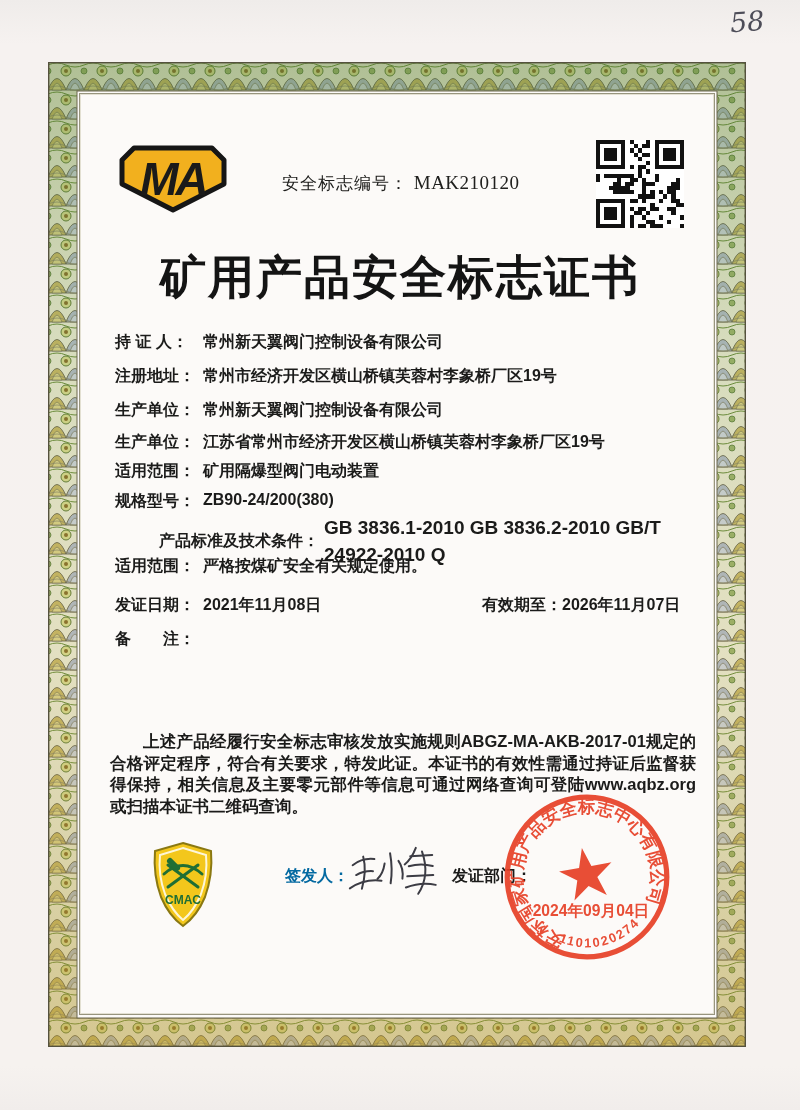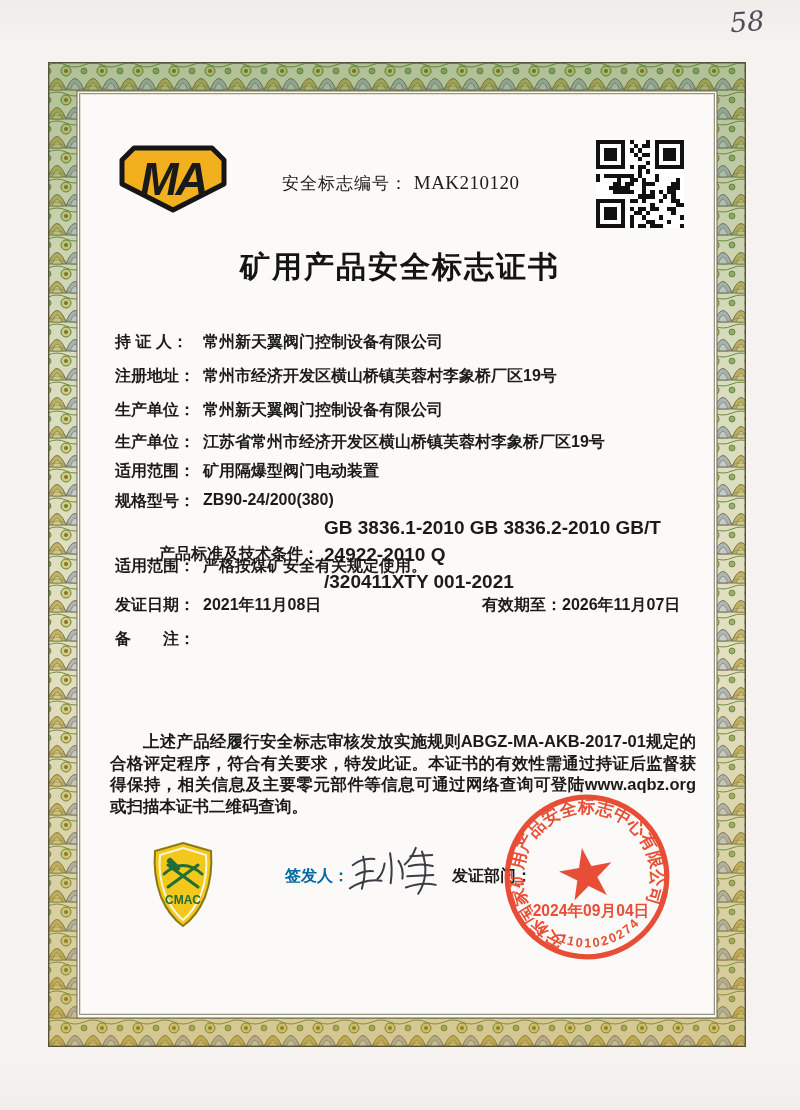--- a/index.html
+++ b/index.html
@@ -7,21 +7,21 @@
        font-family:"Liberation Sans",sans-serif;
        background:linear-gradient(180deg,#efecea 0%,#f6f2f0 4%,#f6f2ef 96%,#f1edeb 100%);}
   .abs{position:absolute;}
   .pagenum{left:730px;top:6px;font-size:27px;color:#4d4d58;
            font-family:"DejaVu Serif",serif;font-style:italic;transform:rotate(-4deg);}
   .frame-line{left:79px;top:93px;width:634px;height:920px;border:1px solid #97947e;
               box-shadow:inset 0 0 0 1px rgba(220,218,200,.8);}
   
   .certno{left:282px;top:172px;font-size:17px;color:#20201e;letter-spacing:1px;white-space:nowrap;}
   .certno .num{font-family:"Liberation Serif",serif;font-size:19px;letter-spacing:.5px;}
-  .title{left:0;top:247px;width:800px;text-align:center;font-size:30px;font-weight:900;
+  .title{left:0;top:247px;width:800px;text-align:center;font-size:46px;font-weight:900;
          color:#141414;letter-spacing:2px;}
   
   .row{position:absolute;left:115px;display:flex;color:#1b1b1a;}
   .row .lbl{flex:none;width:88px;font-size:16px;font-weight:700;white-space:nowrap;}
   .row .val{font-size:16px;font-weight:700;white-space:nowrap;}
   .row-std .lbl{width:165px;align-self:center;margin-left:44px;}
   .row-std .val{width:340px;white-space:normal;line-height:27px;font-size:19px;}
   .pair2{position:absolute;left:358px;top:0;display:flex;}
   .pair2 .lbl{flex:none;width:89px;font-size:16px;font-weight:700;text-align:right;}
   .statement{left:110px;top:731px;width:586px;font-size:16.5px;font-weight:700;color:#1b1b1a;
@@ -215,21 +215,20 @@
   <span class="val">矿用隔爆型阀门电动装置</span>
 </div>
 <div class="row" style="top:491px;">
   <span class="lbl">规格型号：</span>
   <span class="val">ZB90-24/200(380)</span>
 </div>
 <div class="row row-std" style="top:514px;">
   <span class="lbl">产品标准及技术条件：</span>
   <span class="val">
     <span style="display:block;">GB 3836.1-2010 GB 3836.2-2010 GB/T 24922-2010 Q</span>
-    <span style="display:block;">/320411XTY 001-2021</span>
   </span>
 </div>
 <div class="row" style="top:556px;">
   <span class="lbl">适用范围：</span>
   <span class="val">严格按煤矿安全有关规定使用。</span>
 </div>
 <div class="row" style="top:595px;width:570px;">
   <span class="lbl">发证日期：</span>
   <span class="val">2021年11月08日</span>
   <span class="pair2">

